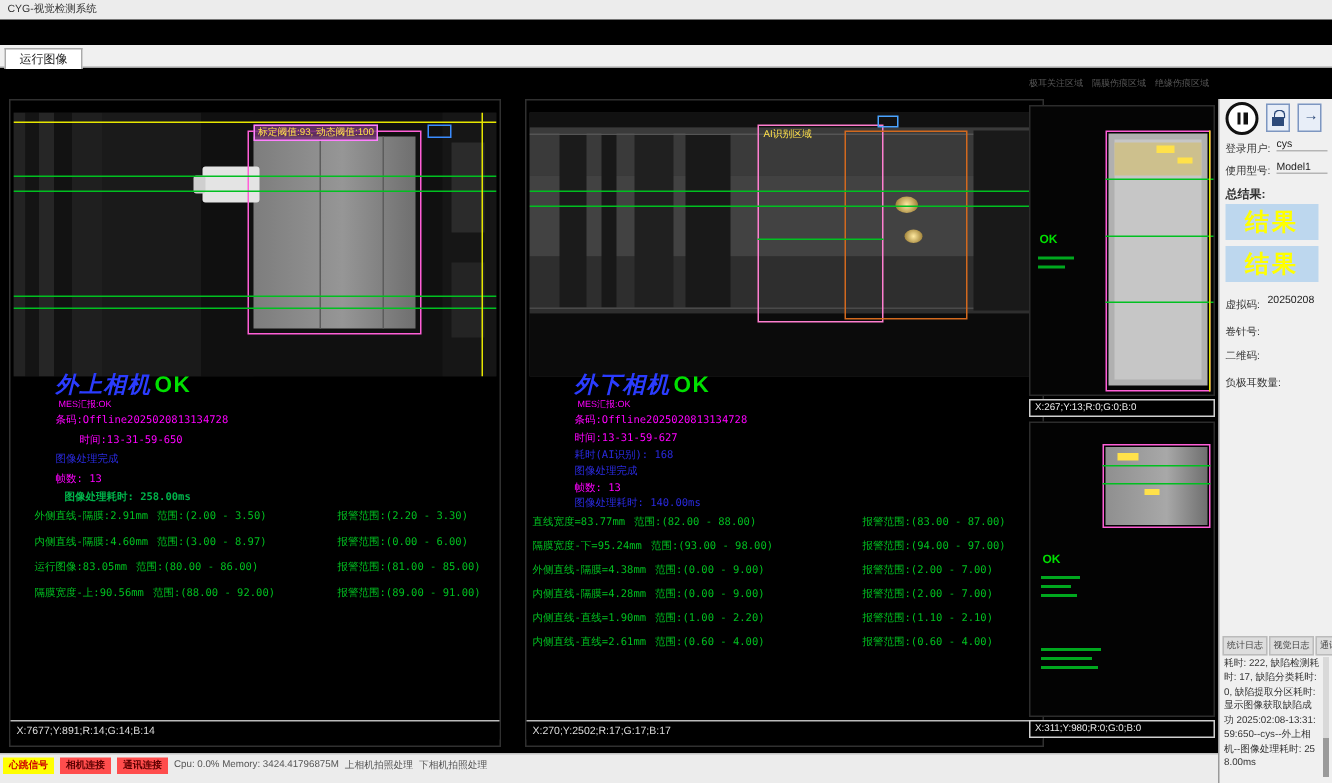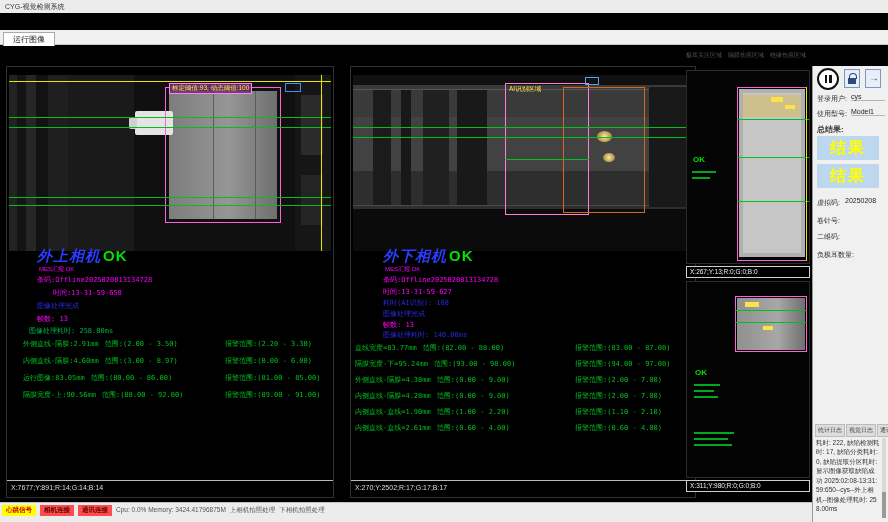--- a/index.html
+++ b/index.html
@@ -137,21 +137,21 @@
       </div>
 
       <div class="cam-title" style="left:30px;top:180px;">
         <span>外上相机</span><span class="cam-ok">OK</span>
       </div>
       <div class="mes" style="left:32px;top:198px;">MES汇报:OK</div>
       <div class="iline mag" style="left:30px;top:208px;">条码:Offline2025020813134728</div>
       <div class="iline mag" style="left:30px;top:221px;margin-left:16px;">时间:13-31-59-650</div>
       <div class="iline blu" style="left:30px;top:234px;">图像处理完成</div>
       <div class="iline mag" style="left:30px;top:247px;">帧数: 13</div>
-      <div class="iline grn" style="left:22px;top:259px;">图像处理耗时: 258.00ms</div>
+      <div class="iline grn" style="left:36px;top:259px;font-weight:bold;">图像处理耗时: 258.00ms</div>
 
       <div class="mrow" style="top:272px;">
         <span class="c1"><span>外侧直线-隔膜:2.91mm</span><span class="rng">范围:(2.00 - 3.50)</span></span>
         <span class="c2">报警范围:(2.20 - 3.30)</span>
       </div>
       <div class="mrow" style="top:289px;">
         <span class="c1"><span>内侧直线-隔膜:4.60mm</span><span class="rng">范围:(3.00 - 8.97)</span></span>
         <span class="c2">报警范围:(0.00 - 6.00)</span>
       </div>
       <div class="mrow" style="top:306px;">

